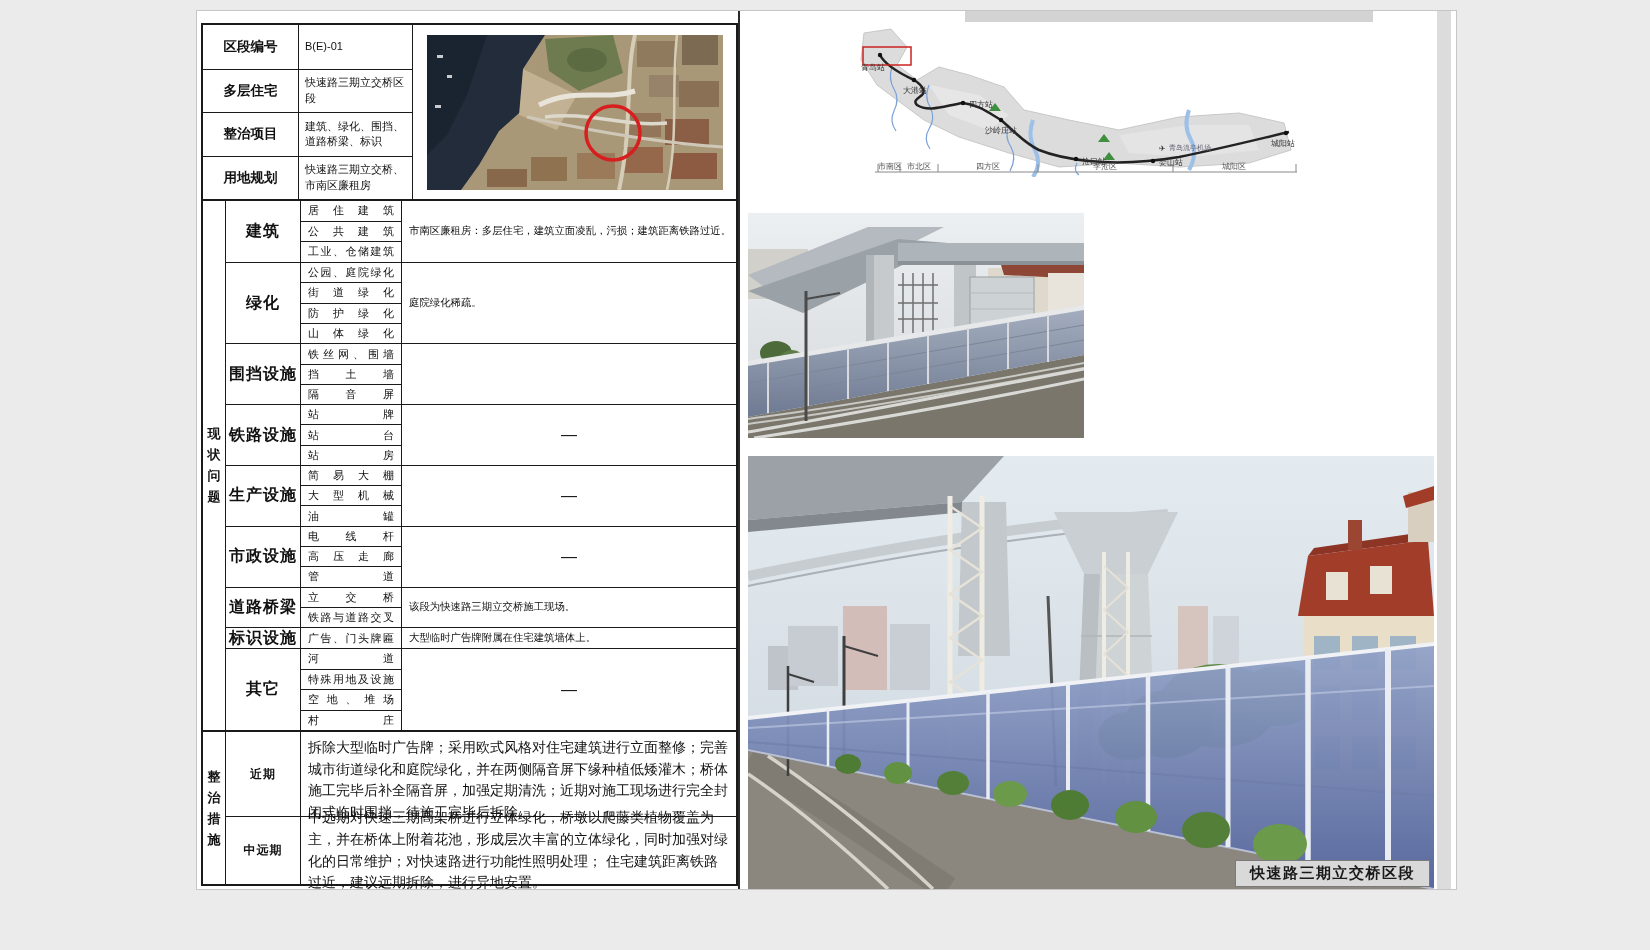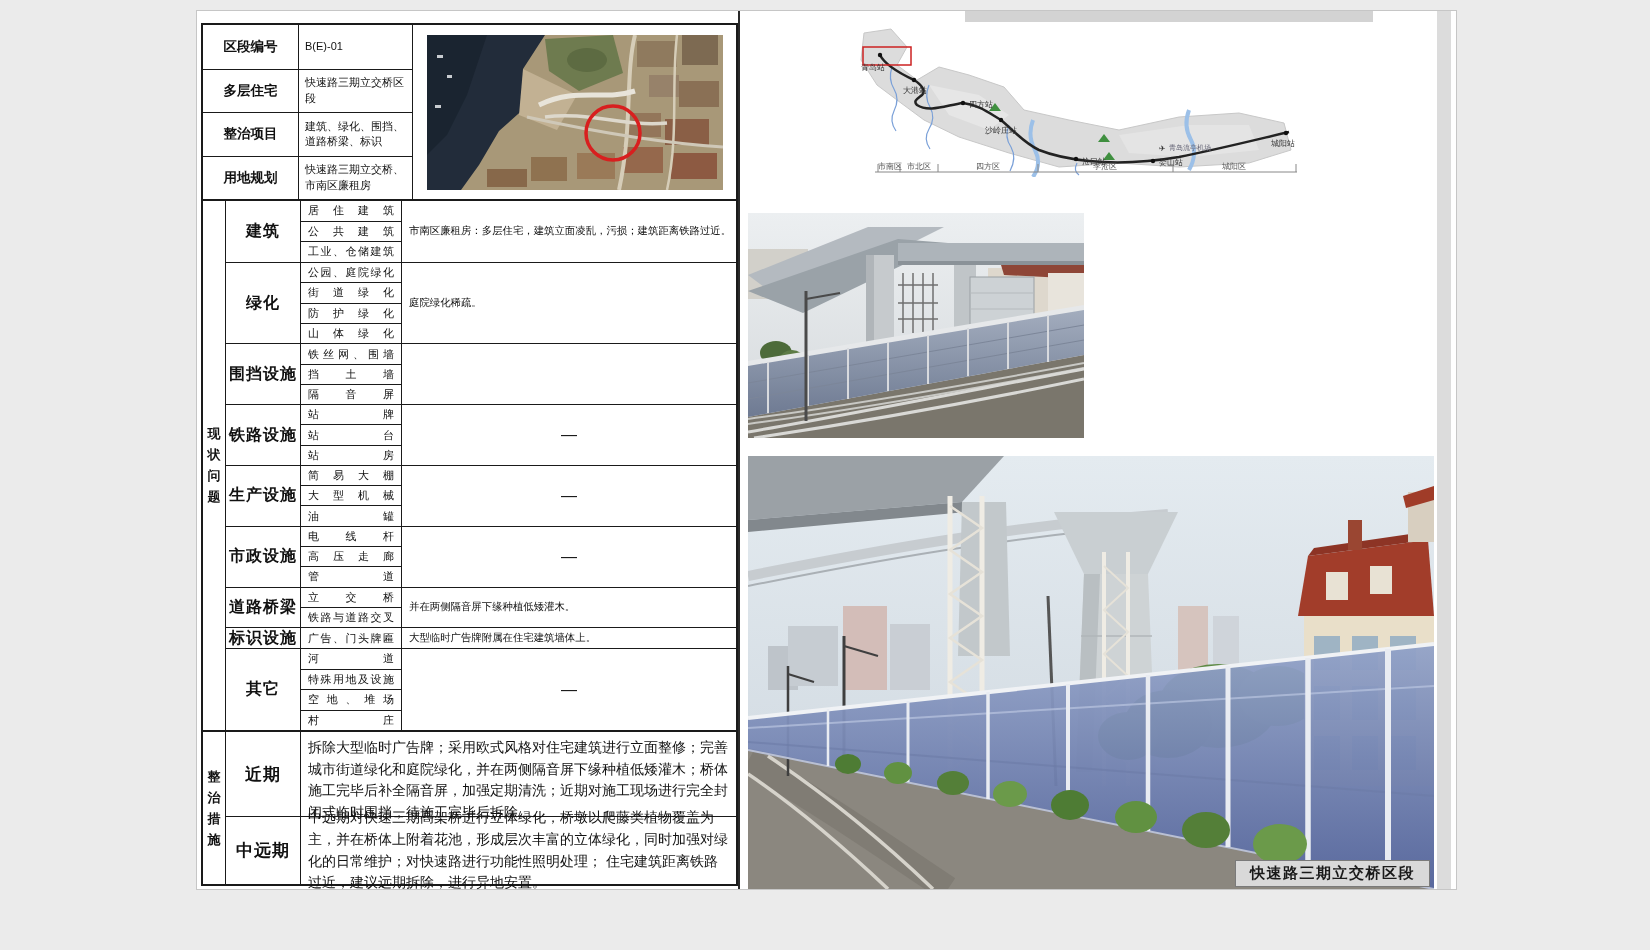--- a/index.html
+++ b/index.html
@@ -44,21 +44,21 @@
 
   
   .tableC{position:absolute;left:4px;top:721px;width:537px;height:154px;
           border:2px solid #1a1a1a;border-top:none;box-sizing:border-box;display:flex;}
   .mrows{flex:1;display:flex;flex-direction:column;min-width:0;}
   .mrow{display:flex;box-sizing:border-box;min-height:0;}
   .mrow + .mrow{border-top:1px solid #1a1a1a;}
   .mrow-near{height:84px;flex:none;}
   .mrow-far{flex:1;}
   .mlabel{width:74px;flex:none;border-right:1px solid #1a1a1a;display:flex;align-items:center;
-          justify-content:center;font-weight:bold;font-size:17px;letter-spacing:1px;}
+          justify-content:center;font-weight:bold;font-size:12px;letter-spacing:1px;}
   .mtext{flex:1;font-size:14px;line-height:1.55;padding:5px 7px;min-width:0;}
   .mrow-far .mtext{display:flex;align-items:center;}
 
   
   .map{position:absolute;left:622px;top:14px;width:480px;height:152px;}
   .photo-top{position:absolute;left:551px;top:202px;width:336px;height:225px;}
   .photo-bottom{position:absolute;left:551px;top:445px;width:686px;height:433px;}
   .photo-top svg,.photo-bottom svg,.map svg,.a-image svg{display:block;}
   .caption{position:absolute;right:4px;bottom:2px;background:#d9d9d9;border:1px solid #7a7a7a;
            padding:3px 14px;font-weight:bold;font-size:15px;letter-spacing:1.5px;color:#1a1a1a;}
@@ -287,21 +287,21 @@
             <div class="sub spread-chars">
                 <span>铁</span>
                 <span>路</span>
                 <span>与</span>
                 <span>道</span>
                 <span>路</span>
                 <span>交</span>
                 <span>叉</span>
               </div>
           </div>
-          <div class="note">并在两侧隔音屏下缘种植低矮灌木。</div>
+          <div class="note">该段为快速路三期立交桥施工现场。</div>
         </div>
         <div class="group" style="height:21px">
           <div class="cat">标识设施</div>
           <div class="subs">
             <div class="sub spread-chars">
                 <span>广</span>
                 <span>告</span>
                 <span>、</span>
                 <span>门</span>
                 <span>头</span>

